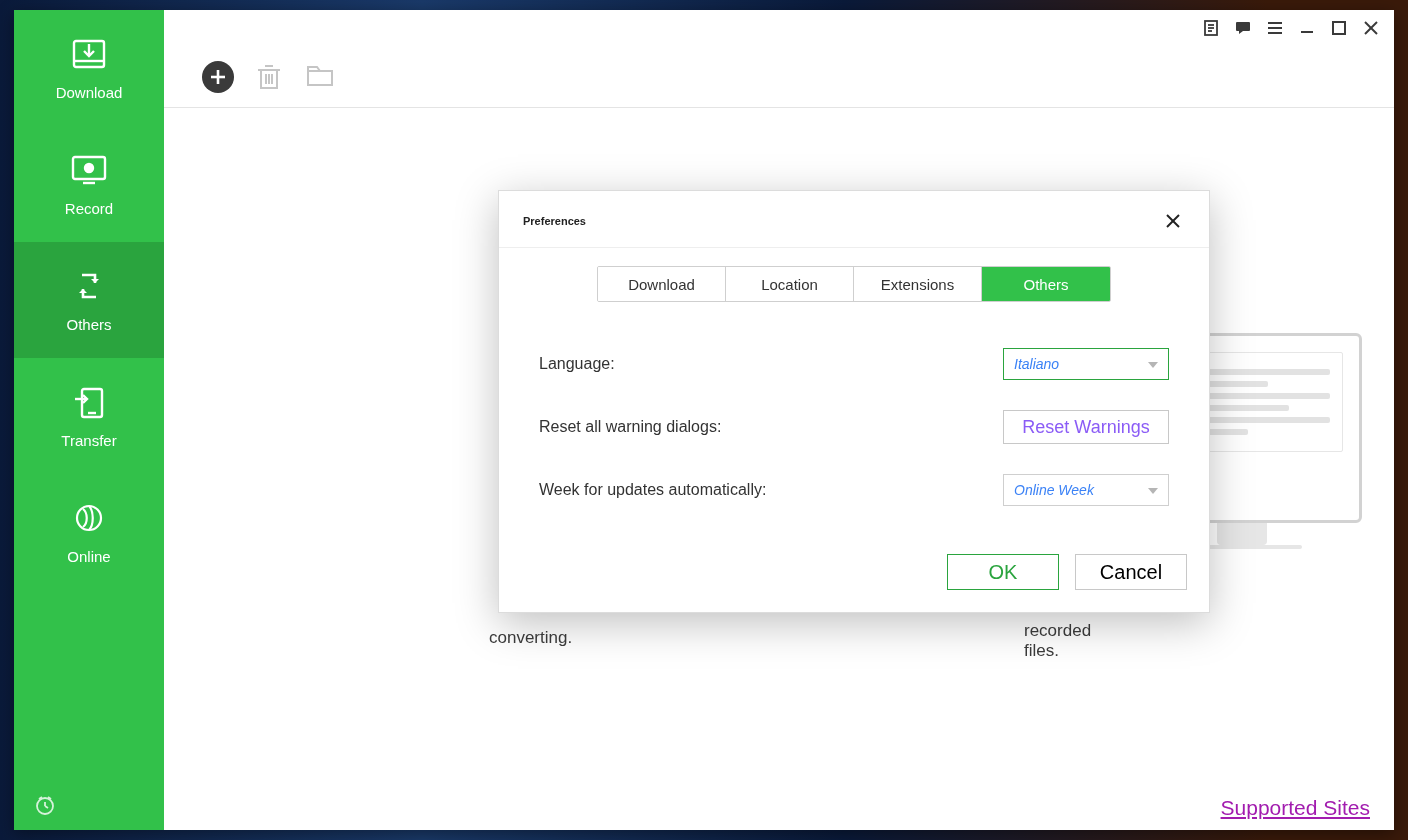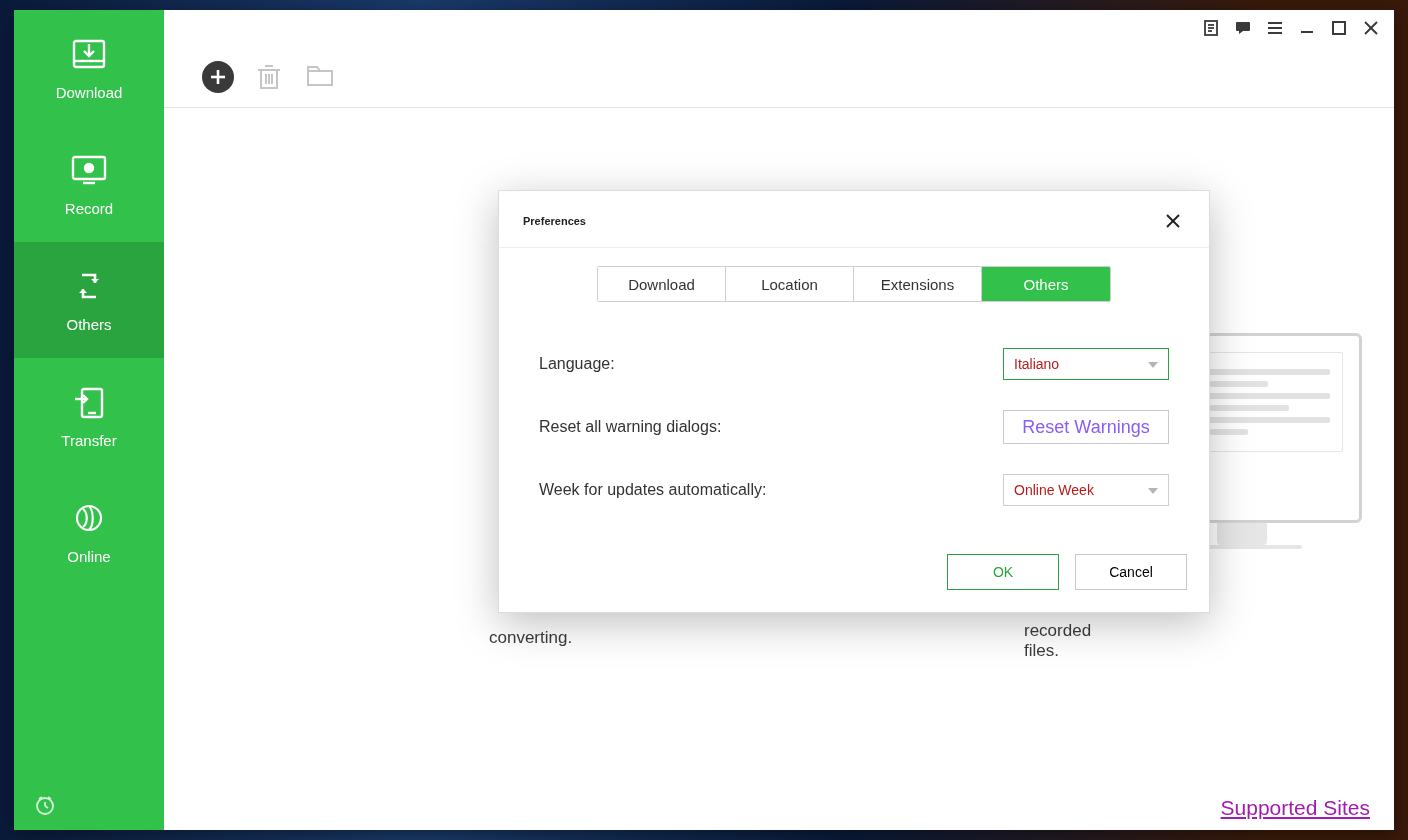--- a/index.html
+++ b/index.html
@@ -54,28 +54,28 @@
   .tabs-row { display:flex; justify-content:center; padding: 18px 0 6px 0; }
   .tabs { display:flex; border:1px solid #cfcfcf; border-radius:2px; overflow:hidden; }
   .tab { width:128px; height:34px; display:flex; align-items:center; justify-content:center; font-size:15px; color:#333; background:#fff; cursor:pointer; border-right:1px solid #cfcfcf; }
   .tab:last-child { border-right:none; }
   .tab.active { background:#32c14a; color:#fff; }
 
   .dlg-body { padding: 22px 40px 6px 40px; }
   .row { display:flex; align-items:center; justify-content:space-between; margin: 18px 0 30px 0; }
   .row-label { font-size:16px; color:#333; }
 
-  .select { width: 166px; height: 32px; border:1px solid #cfcfcf; background:#fff; padding: 0 28px 0 10px; font-size:14px; color:#b91c1c; display:flex; align-items:center; position:relative; cursor:pointer; }
+  .select { width: 166px; height: 32px; border:1px solid #cfcfcf; background:#fff; padding: 0 28px 0 10px; font-size:14px; color:#3b82f6; display:flex; align-items:center; position:relative; cursor:pointer;font-style:italic; }
   .select.green { border:1px solid #2aa43e; }
   .select::after { content:""; position:absolute; right:10px; top:13px; width:0; height:0; border-left:5px solid transparent; border-right:5px solid transparent; border-top:6px solid #b5b5b5; }
 
   .std-btn { min-width: 166px; height: 34px; border:1px solid #c8c8c8; background:#fff; font-size:18px; color:#8b5cf6; display:flex; align-items:center; justify-content:center; cursor:pointer; }
 
   .dlg-footer { display:flex; justify-content:flex-end; gap: 16px; padding: 12px 22px 22px 22px; }
-  .btn { width: 112px; height: 36px; border:1px solid #c8c8c8; background:#fff; display:flex; align-items:center; justify-content:center; font-size:14px; cursor:pointer; }
+  .btn { width: 112px; height: 36px; border:1px solid #c8c8c8; background:#fff; display:flex; align-items:center; justify-content:center; font-size:20px; cursor:pointer; }
   .btn.primary { border:1px solid #2aa43e; color:#2aa43e; }
 
   svg { display:block; }
 </style>
 </head>
 <body>
 
 <div class="stage">
   <div class="window">
 

